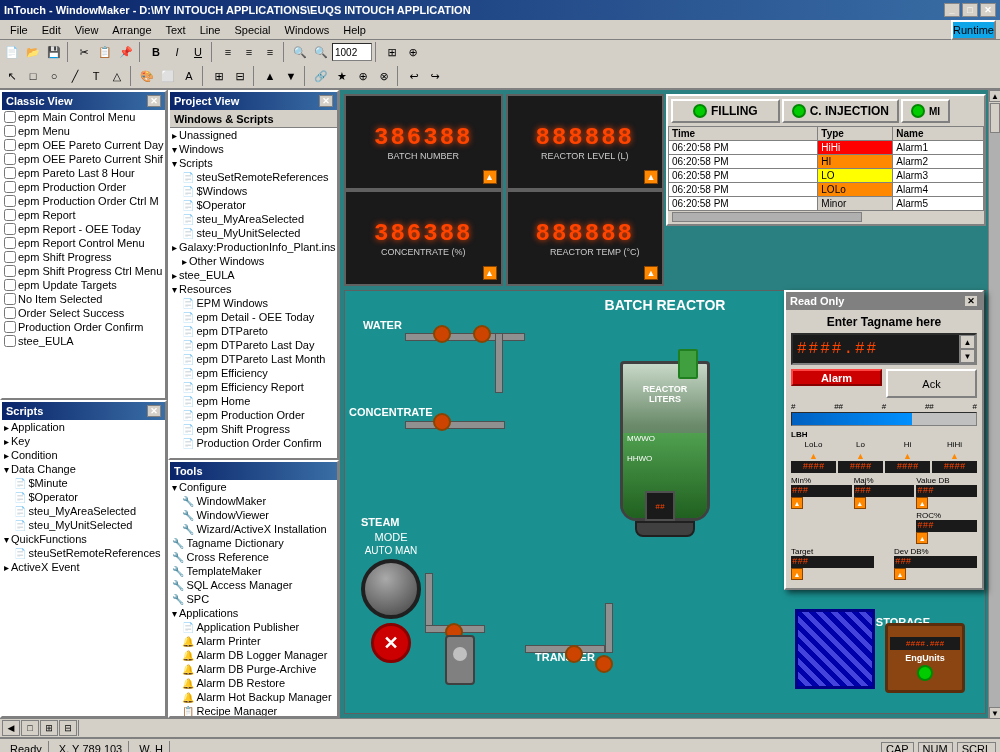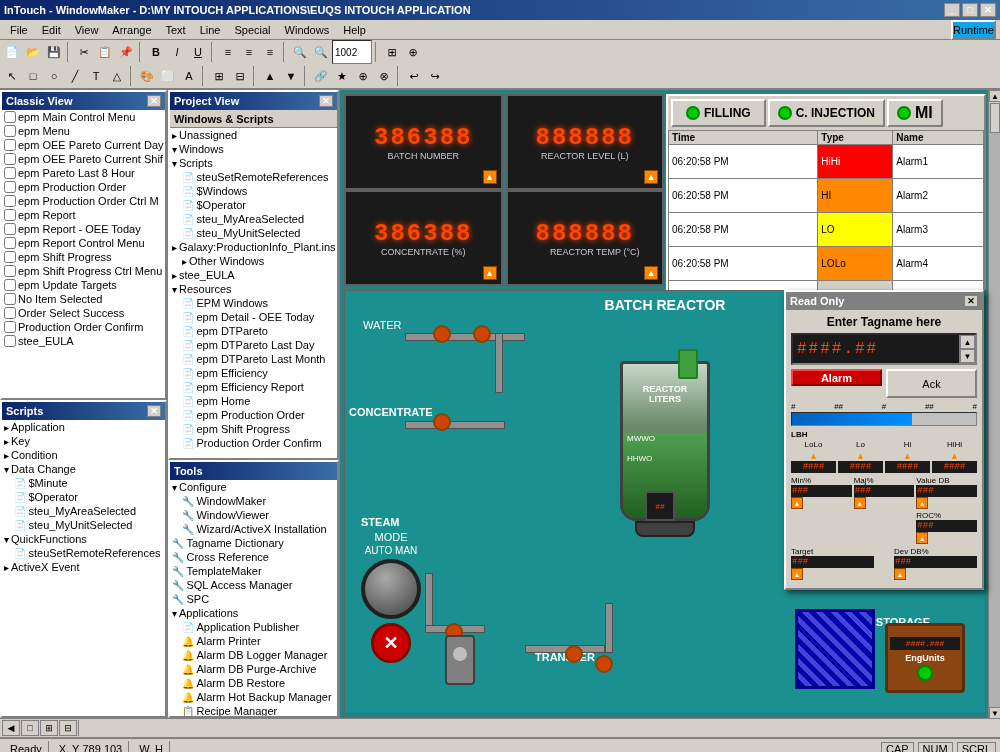--- a/index.html
+++ b/index.html
@@ -37,21 +37,21 @@
       padding: 0 4px;
       gap: 2px;
     }
     .menu-item {
       padding: 2px 6px;
       font-size: 11px;
       cursor: pointer;
     }
     .tb-sep { width: 4px; height: 20px; border-left: 1px solid #808080; margin: 0 2px; }
     .tb-input {
-      width: 40px; height: 24px;
+      width: 40px; height: 18px;
       border: 1px inset #808080;
       background: white;
       font-size: 10px;
       padding: 0 2px;
     }
 
     
     .panel {
       background: #d4d0c8;
       border: 2px solid;
@@ -104,21 +104,21 @@
       font-size: 10px;
     }
     .alarm-table th {
       background: #d4d0c8;
       border: 1px solid #808080;
       padding: 1px 3px;
       text-align: left;
     }
     .alarm-table td {
       border: 1px solid #808080;
-      padding: 11px 3px;
+      padding: 1px 3px;
       background: white;
     }
     .alarm-hihi { background: #ff0000 !important; color: white; }
     .alarm-hi { background: #ff8800 !important; }
     .alarm-lo { background: #ffff00 !important; }
     .alarm-lolo { background: #ff8800 !important; }
     .alarm-minor { background: #d4d0c8 !important; }
 
     
     .status-bar {
@@ -589,31 +589,31 @@
       <div style="flex:1; background:#1a1a1a; border:2px solid #606060; display:flex; flex-direction:column; align-items:center; justify-content:center; position:relative; padding:2px;">
         <div style="font-family:'Courier New',monospace; font-size:24px; font-weight:bold; color:#ff4400; text-shadow:0 0 6px #ff4400; letter-spacing:2px;">888888</div>
         <div style="font-size:9px; color:#cccccc; text-align:center;margin-left:20px;">REACTOR TEMP (°C)</div>
         <div style="position:absolute; bottom:4px; right:4px; width:14px; height:14px; background:#ff8800; border:1px solid #884400; display:flex; align-items:center; justify-content:center; font-size:9px; color:white;">▲</div>
       </div>
     </div>
 
     <div style="position:absolute; top:4px; left:326px; right:14px; background:#d4d0c8; border:2px solid; border-color:#ffffff #808080 #808080 #ffffff;">
 
       <div style="display:flex; gap:2px; padding:3px; background:#d4d0c8;">
-        <div style="display:flex; align-items:center; gap:4px; padding:3px 13px; background:#d4d0c8; border:2px solid; border-color:#ffffff #808080 #808080 #ffffff;">
+        <div style="display:flex; align-items:center; gap:4px; padding:3px 20px; background:#d4d0c8; border:2px solid; border-color:#ffffff #808080 #808080 #ffffff;">
           <div style="width:14px; height:14px; border-radius:50%; background:#00cc00; border:2px solid #008800;"></div>
           <span style="font-size:12px; font-weight:bold;">FILLING</span>
         </div>
         <div style="display:flex; align-items:center; gap:4px; padding:3px 8px; background:#d4d0c8; border:2px solid; border-color:#ffffff #808080 #808080 #ffffff;">
           <div style="width:14px; height:14px; border-radius:50%; background:#00cc00; border:2px solid #008800;"></div>
           <span style="font-size:12px; font-weight:bold;">C. INJECTION</span>
         </div>
         <div style="display:flex; align-items:center; gap:4px; padding:3px 8px; background:#d4d0c8; border:2px solid; border-color:#ffffff #808080 #808080 #ffffff;">
           <div style="width:14px; height:14px; border-radius:50%; background:#00cc00; border:2px solid #008800;"></div>
-          <span style="font-size:16px; font-weight:bold;">MI</span>
+          <span style="font-size:10px; font-weight:bold;">MI</span>
         </div>
       </div>
 
       <table class="alarm-table">
         <thead>
           <tr>
             <th>Time</th>
             <th>Type</th>
             <th>Name</th>
           </tr>
@@ -648,21 +648,21 @@
       </table>
       <div style="height:12px; background:#d4d0c8;">
         <div style="width:60%; height:10px; background:#b0b0b0; border:1px solid #808080; margin:1px 4px;"></div>
       </div>
     </div>
 
     <div style="position:absolute; top:200px; left:4px; right:14px; bottom:4px; background:#1a9090; border:1px solid #606060;">
 
       <div style="position:absolute; top:6px; left:50%; transform:translateX(-50%); color:white; font-size:14px; font-weight:bold;">BATCH REACTOR</div>
 
-      <div style="position:absolute; top:28px; left:18px; color:white; font-size:11px; font-weight:normal;">WATER</div>
+      <div style="position:absolute; top:28px; left:18px; color:white; font-size:11px; font-weight:bold;">WATER</div>
 
       <div style="position:absolute; top:115px; left:4px; color:white; font-size:11px; font-weight:bold;">CONCENTRATE</div>
 
       <div style="position:absolute; top:225px; left:16px; color:white; font-size:11px; font-weight:bold;">STEAM</div>
 
       <div style="position:absolute; bottom:50px; left:190px; color:white; font-size:11px; font-weight:bold;">TRANSFER</div>
 
       <div style="position:absolute; top:280px; right:14px; color:white; font-size:11px; font-weight:bold;">OUTPUT</div>
 
       <div style="position:absolute; bottom:85px; right:55px; color:white; font-size:11px; font-weight:bold; text-align:center;">STORAGE</div>

